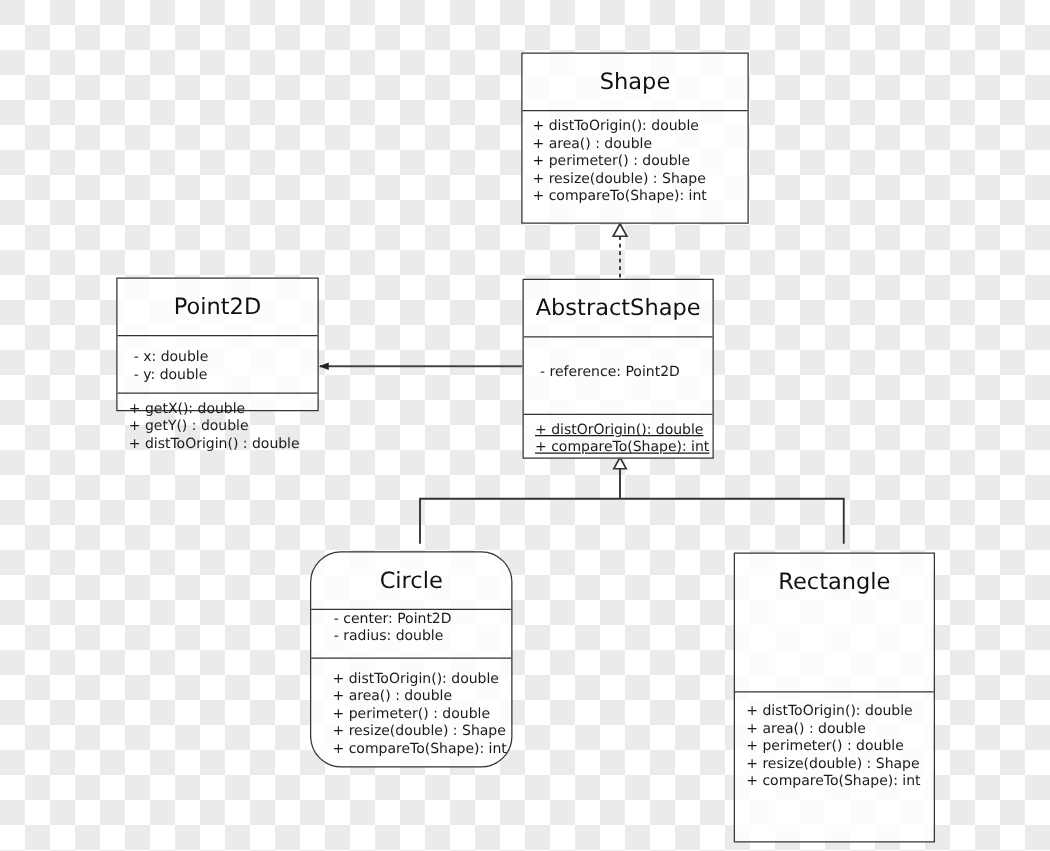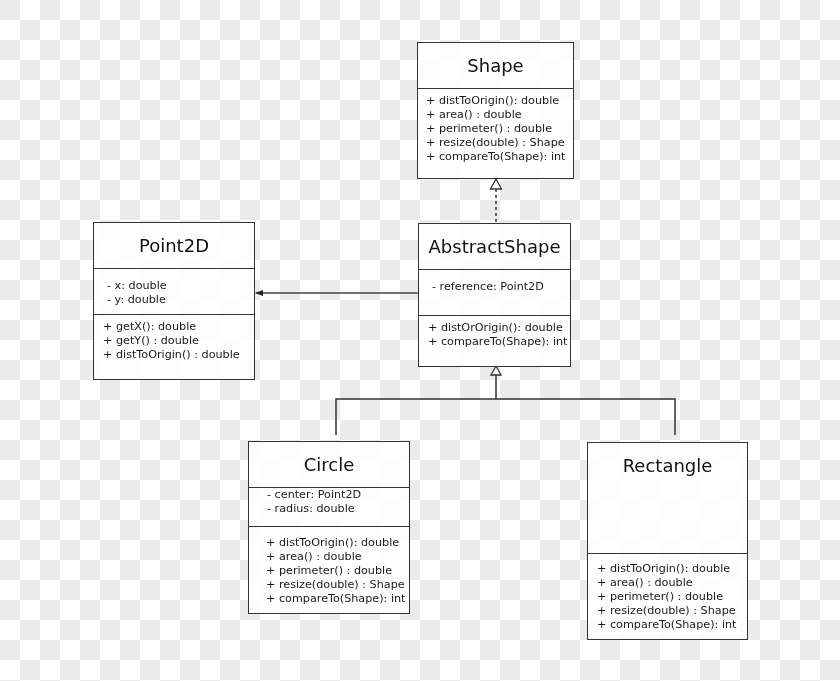--- a/index.html
+++ b/index.html
@@ -68,71 +68,71 @@
     <polygon points="255,293 263,290 263,296" fill="#222"></polygon>
   </g>
 
   <g>
     <line x1="496" y1="375" x2="496" y2="399" stroke="#333" stroke-width="1.5"></line>
     <polygon points="496,366 491,375 501,375" fill="#fff" stroke="#333" stroke-width="1.3"></polygon>
     <polyline points="336,435 336,399 675,399 675,435" fill="none" stroke="#333" stroke-width="1.5"></polyline>
   </g>
 </svg>
 
-<div class="cls" style="left:417px; top:42px; width:157px; height:137px;">
+<div class="cls" style="left:417px; top:42px; width:182px; height:137px;">
   <div class="sec name" style="height:45px;">Shape</div>
   <div class="sec ops" style="top:45px; bottom:0; padding:5px 0 0 8px;">
     <span class="line">+ distToOrigin(): double</span>
     <span class="line">+ area() : double</span>
     <span class="line">+ perimeter() : double</span>
     <span class="line">+ resize(double) : Shape</span>
     <span class="line">+ compareTo(Shape): int</span>
   </div>
 </div>
 
 <div class="cls" style="left:418px; top:223px; width:153px; height:144px;">
   <div class="sec name" style="height:45px;">AbstractShape</div>
-  <div class="sec attrs" style="top:45px; height:46px; padding:10px 0 0 13px;">
+  <div class="sec attrs" style="top:45px; height:46px; padding:21px 0 0 13px;">
     <span class="line">- reference: Point2D</span>
   </div>
-  <div class="sec ops" style="top:91px; bottom:0; padding:5px 0 0 9px;">
+  <div class="sec ops" style="top:107px; bottom:0; padding:5px 0 0 9px;text-decoration:underline;">
     <span class="line">+ distOrOrigin(): double</span>
     <span class="line">+ compareTo(Shape): int</span>
   </div>
 </div>
 
-<div class="cls" style="left:93px; top:222px; width:162px; height:158px;">
+<div class="cls" style="left:93px; top:222px; width:162px; height:107px;">
   <div class="sec name" style="height:45px;">Point2D</div>
   <div class="sec ops" style="top:91px; bottom:0; padding:5px 0 0 9px;">
     <span class="line">+ getX(): double</span>
     <span class="line">+ getY() : double</span>
     <span class="line">+ distToOrigin() : double</span>
   </div>
   <div class="sec attrs" style="top:45px; height:46px; padding:10px 0 0 13px;">
     <span class="line">- x: double</span>
     <span class="line">- y: double</span>
   </div>
 </div>
 
-<div class="cls" style="left:248px; top:441px; width:162px; height:173px;">
+<div class="cls" style="left:248px; top:441px; width:162px; height:173px;border-radius:25px;">
   <div class="sec name" style="height:45px;">Circle</div>
   <div class="sec attrs" style="top:45px; height:39px; padding:0 0 0 18px;">
     <span class="line">- center: Point2D</span>
     <span class="line">- radius: double</span>
   </div>
   <div class="sec ops" style="top:84px; bottom:0; padding:9px 0 0 17px;">
     <span class="line">+ distToOrigin(): double</span>
     <span class="line">+ area() : double</span>
     <span class="line">+ perimeter() : double</span>
     <span class="line">+ resize(double) : Shape</span>
     <span class="line">+ compareTo(Shape): int</span>
   </div>
 </div>
 
-<div class="cls" style="left:587px; top:442px; width:161px; height:198px;">
+<div class="cls" style="left:587px; top:442px; width:161px; height:232px;">
   <div class="sec name" style="height:45px;">Rectangle</div>
   <div class="sec ops" style="top:110px; bottom:0; padding:8px 0 0 9px;">
     <span class="line">+ distToOrigin(): double</span>
     <span class="line">+ area() : double</span>
     <span class="line">+ perimeter() : double</span>
     <span class="line">+ resize(double) : Shape</span>
     <span class="line">+ compareTo(Shape): int</span>
   </div>
 </div>
 

